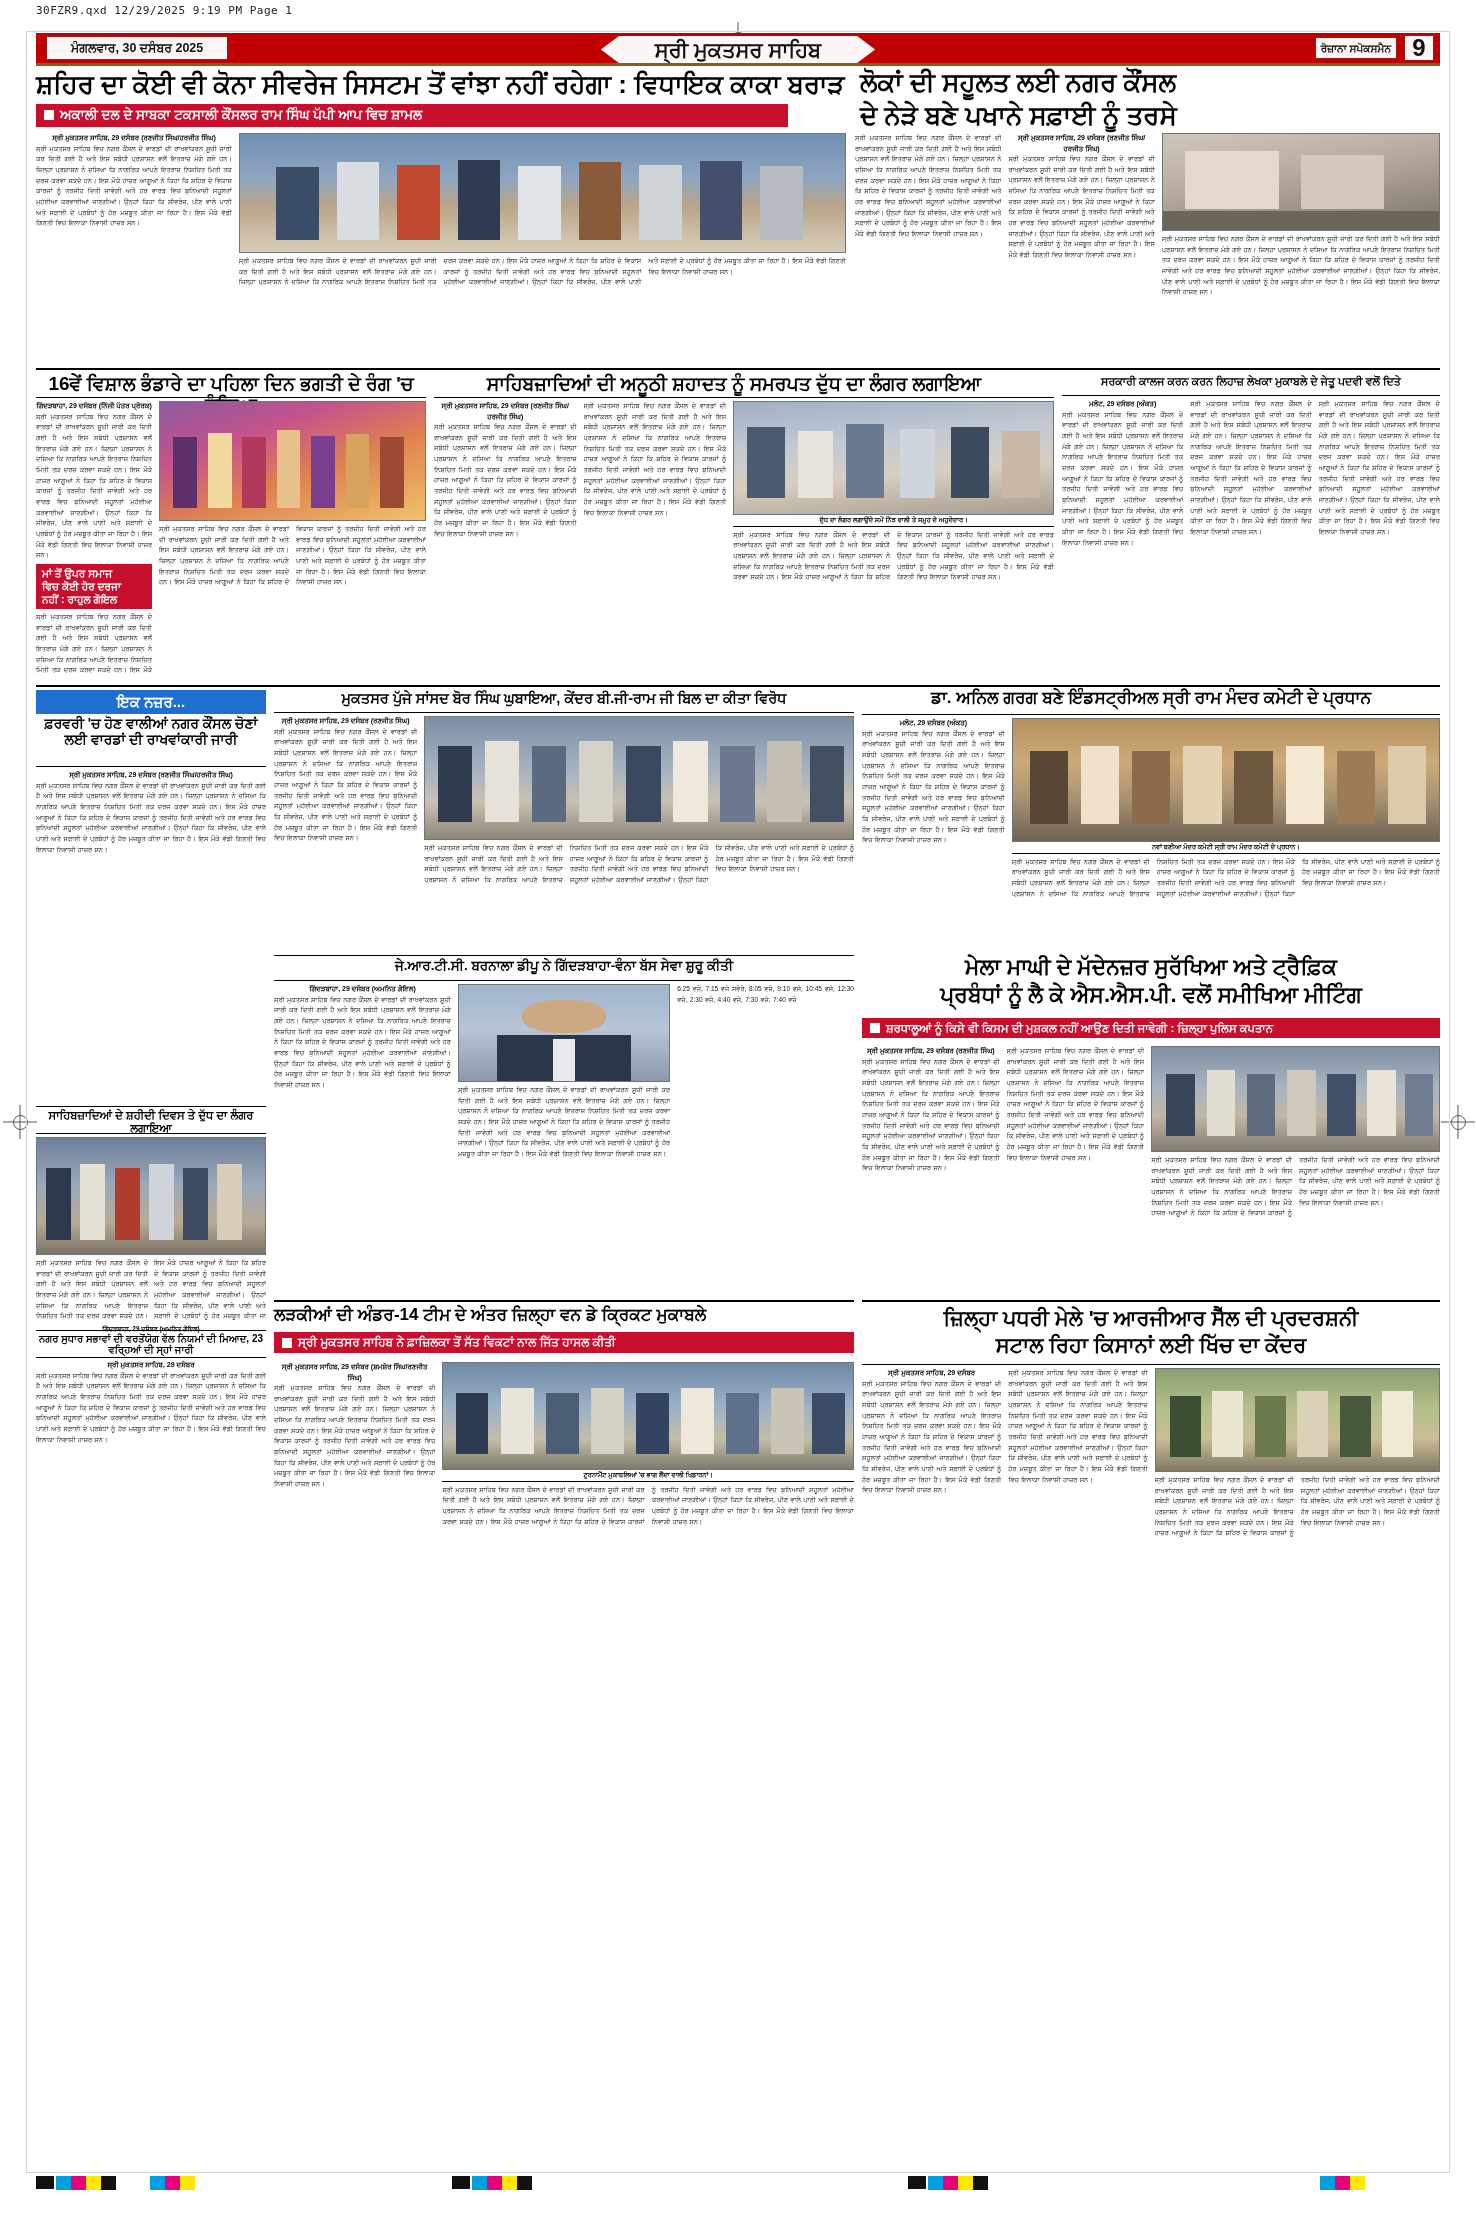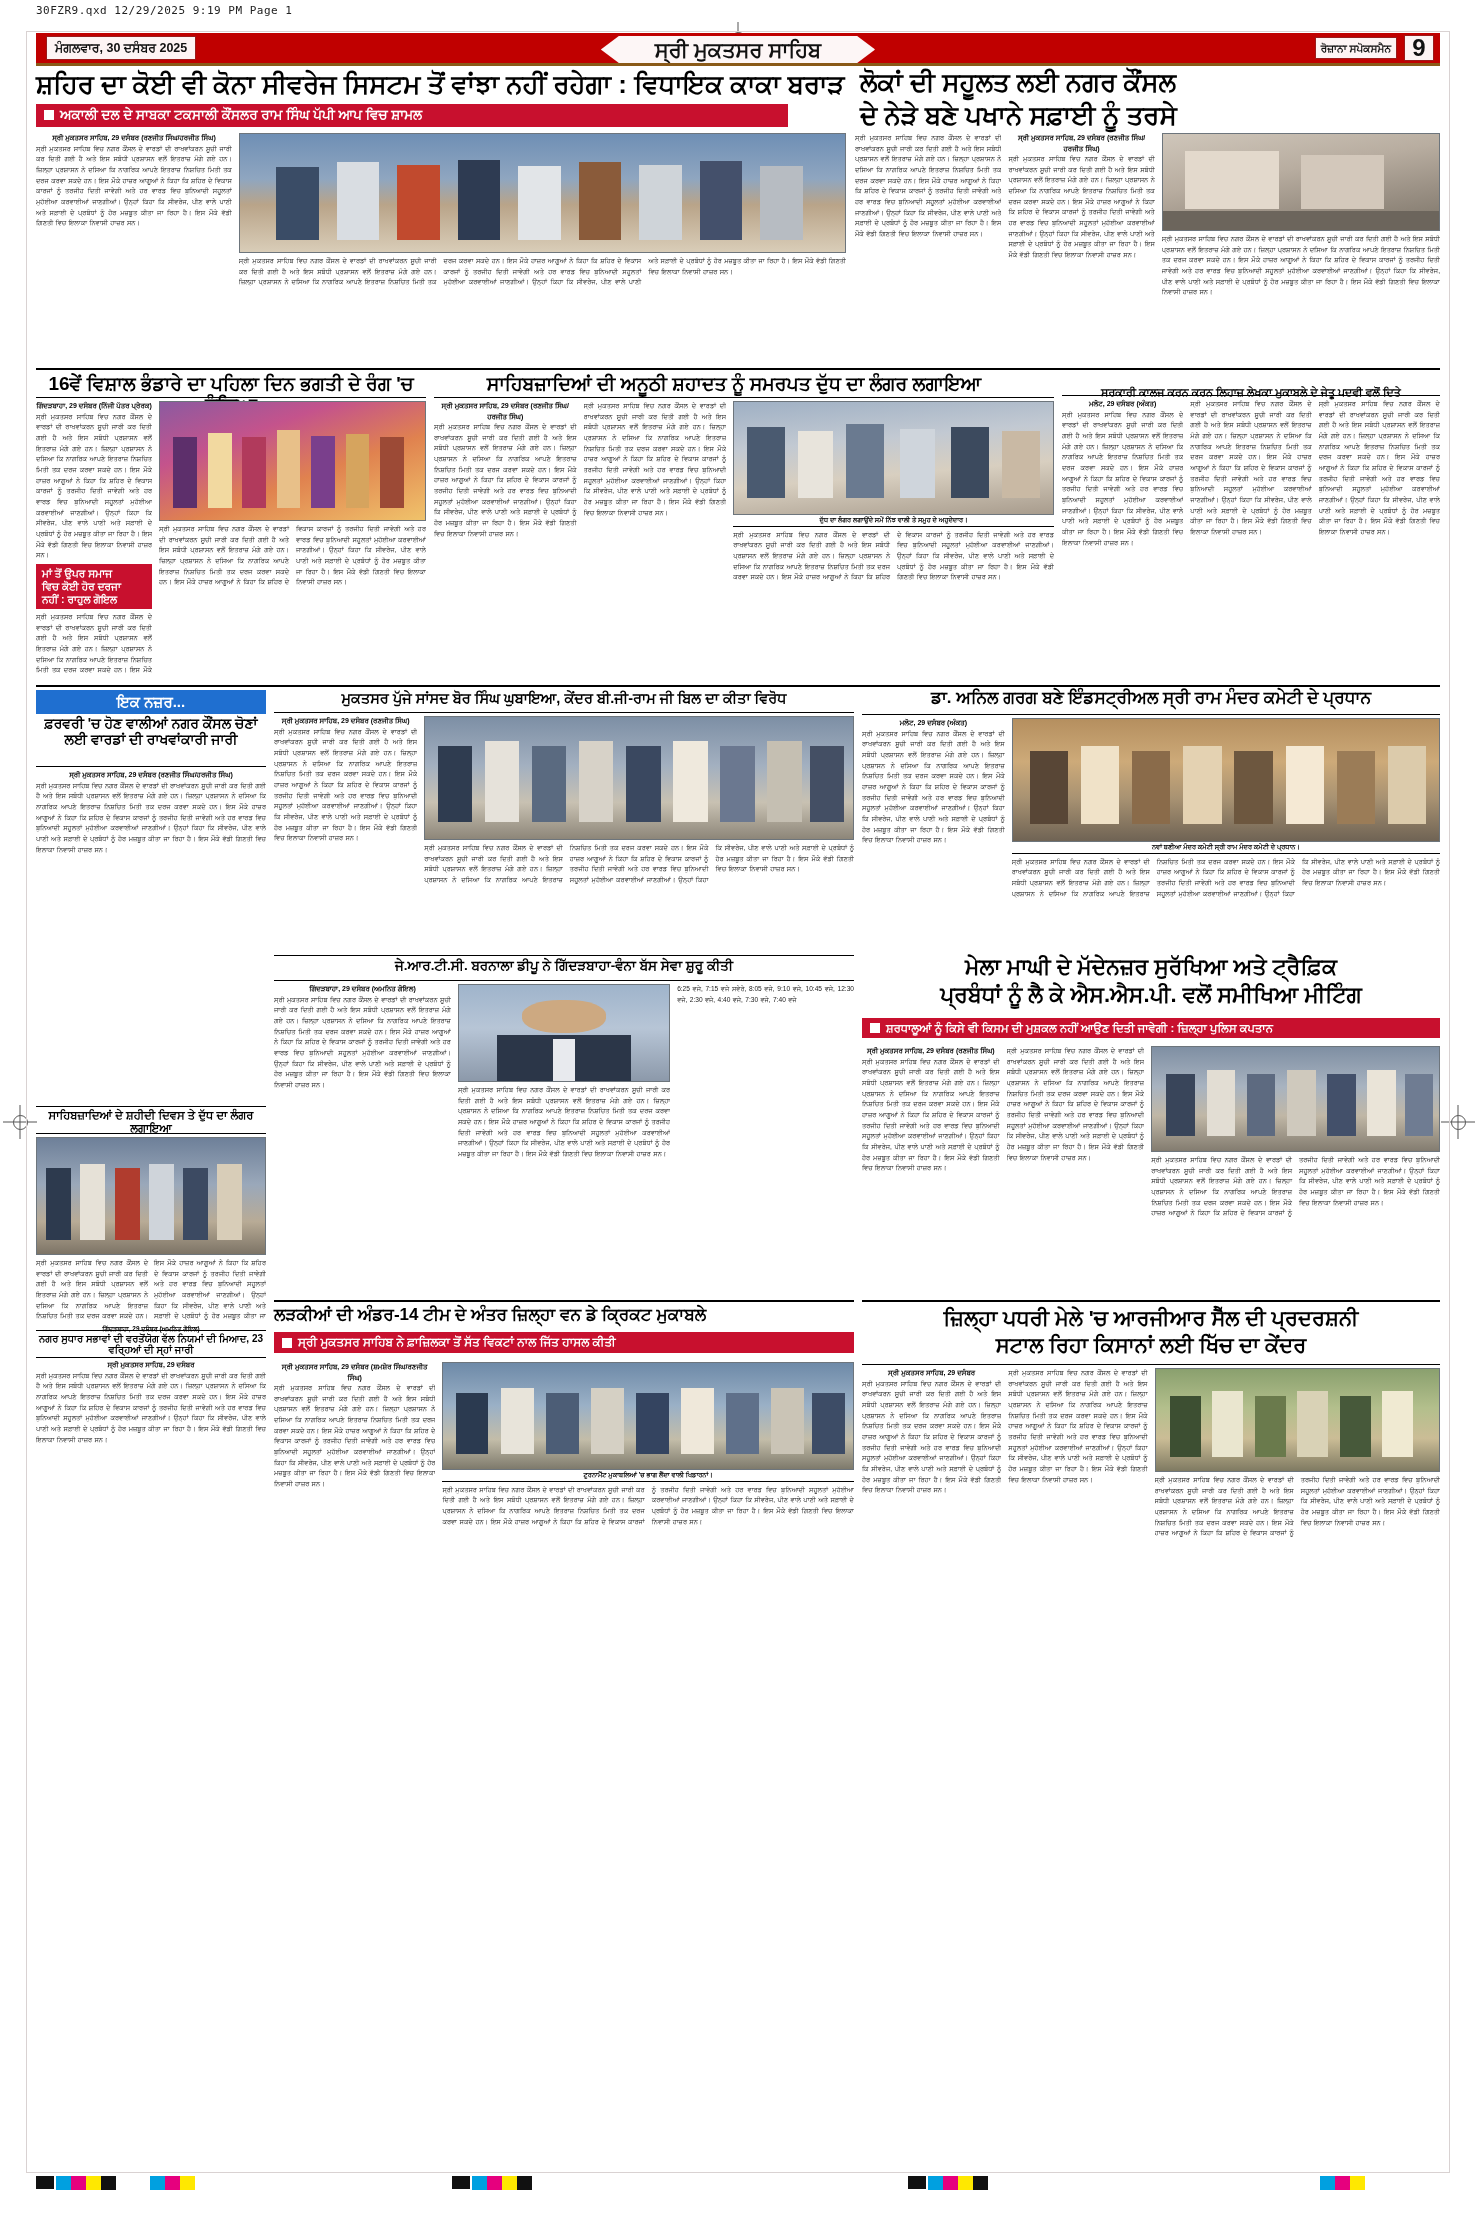--- a/index.html
+++ b/index.html
@@ -40,21 +40,21 @@
   }
 
   
   .masthead{
     position:absolute; left:36px; top:33px; width:1404px; height:33px;
     background:#c00000; display:flex; align-items:stretch;
     border-bottom:3px solid #8a5a18;
   }
   .masthead .datebox{
     margin:3px 12px 3px 10px; background:#fdf4f4; border:1px solid #9b1b1b;
-    display:flex; align-items:center; padding:0 8px;
+    display:flex; align-items:center; padding:0 24px;
     font-size:12.5px; font-weight:bold; color:#111; white-space:nowrap;
   }
   .masthead .spacer{ flex:1; }
   .masthead .titlewrap{
     position:absolute; left:50%; top:0; transform:translateX(-50%);
     height:100%; display:flex; align-items:center;
   }
   .masthead .title{
     background:#fdf6f6; color:#111; font-size:21px; font-weight:bold;
     padding:2px 54px; height:27px; margin-top:3px;
@@ -214,21 +214,21 @@
 <div class="region" style="left:36px; top:373px; width:390px;">
   <div class="hl hl-lg" style="text-align:center;">16ਵੇਂ ਵਿਸ਼ਾਲ ਭੰਡਾਰੇ ਦਾ ਪਹਿਲਾ ਦਿਨ ਭਗਤੀ ਦੇ ਰੰਗ 'ਚ ਰੰਗਿਆ</div>
 </div>
 <div class="region rule-thin" style="left:36px; top:397px; width:390px;"></div>
 
 <div class="region" style="left:424px; top:373px; width:620px;">
   <div class="hl hl-lg" style="text-align:center;">ਸਾਹਿਬਜ਼ਾਦਿਆਂ ਦੀ ਅਨੂਠੀ ਸ਼ਹਾਦਤ ਨੂੰ ਸਮਰਪਤ ਦੁੱਧ ਦਾ ਲੰਗਰ ਲਗਾਇਆ</div>
 </div>
 <div class="region rule-thin" style="left:434px; top:397px; width:620px;"></div>
 
-<div class="region" style="left:1062px; top:386px; width:378px;">
+<div class="region" style="left:1062px; top:375px; width:378px;">
   <div class="hl hl-sm" style="text-align:center; font-size:11px;">ਸਰਕਾਰੀ ਕਾਲਜ ਕਰਨ ਕਰਨ ਲਿਹਾਜ਼ ਲੇਖਕਾ ਮੁਕਾਬਲੇ ਦੇ ਜੇਤੂ ਪਦਵੀ ਵਲੋਂ ਦਿਤੇ</div>
 </div>
 <div class="region rule-thin" style="left:1062px; top:395px; width:378px;"></div>
 
 <div class="region" style="left:36px; top:401px; width:390px; height:280px;">
   <div class="cols" style="height:100%;">
     <div>
       <div class="dateline">ਗਿੱਦੜਬਾਹਾ, 29 ਦਸੰਬਰ (ਨਿੱਜੀ ਪੱਤਰ ਪ੍ਰੇਰਕ)</div>
       <div class="bodytext" style="height:148px;">ਸ੍ਰੀ ਮੁਕਤਸਰ ਸਾਹਿਬ ਵਿਚ ਨਗਰ ਕੌਂਸਲ ਦੇ ਵਾਰਡਾਂ ਦੀ ਰਾਖਵਾਂਕਰਨ ਸੂਚੀ ਜਾਰੀ ਕਰ ਦਿਤੀ ਗਈ ਹੈ ਅਤੇ ਇਸ ਸਬੰਧੀ ਪ੍ਰਸ਼ਾਸਨ ਵਲੋਂ ਇਤਰਾਜ਼ ਮੰਗੇ ਗਏ ਹਨ। ਜ਼ਿਲ੍ਹਾ ਪ੍ਰਸ਼ਾਸਨ ਨੇ ਦਸਿਆ ਕਿ ਨਾਗਰਿਕ ਆਪਣੇ ਇਤਰਾਜ਼ ਨਿਸ਼ਚਿਤ ਮਿਤੀ ਤਕ ਦਰਜ ਕਰਵਾ ਸਕਦੇ ਹਨ। ਇਸ ਮੌਕੇ ਹਾਜ਼ਰ ਆਗੂਆਂ ਨੇ ਕਿਹਾ ਕਿ ਸ਼ਹਿਰ ਦੇ ਵਿਕਾਸ ਕਾਰਜਾਂ ਨੂੰ ਤਰਜੀਹ ਦਿਤੀ ਜਾਵੇਗੀ ਅਤੇ ਹਰ ਵਾਰਡ ਵਿਚ ਬੁਨਿਆਦੀ ਸਹੂਲਤਾਂ ਮੁਹੱਈਆ ਕਰਵਾਈਆਂ ਜਾਣਗੀਆਂ। ਉਨ੍ਹਾਂ ਕਿਹਾ ਕਿ ਸੀਵਰੇਜ, ਪੀਣ ਵਾਲੇ ਪਾਣੀ ਅਤੇ ਸਫ਼ਾਈ ਦੇ ਪ੍ਰਬੰਧਾਂ ਨੂੰ ਹੋਰ ਮਜ਼ਬੂਤ ਕੀਤਾ ਜਾ ਰਿਹਾ ਹੈ। ਇਸ ਮੌਕੇ ਵੱਡੀ ਗਿਣਤੀ ਵਿਚ ਇਲਾਕਾ ਨਿਵਾਸੀ ਹਾਜ਼ਰ ਸਨ।</div>
       <div class="redbar" style="margin-top:4px; flex-direction:column; align-items:flex-start; gap:0; font-size:10.5px; padding:3px 6px;">

